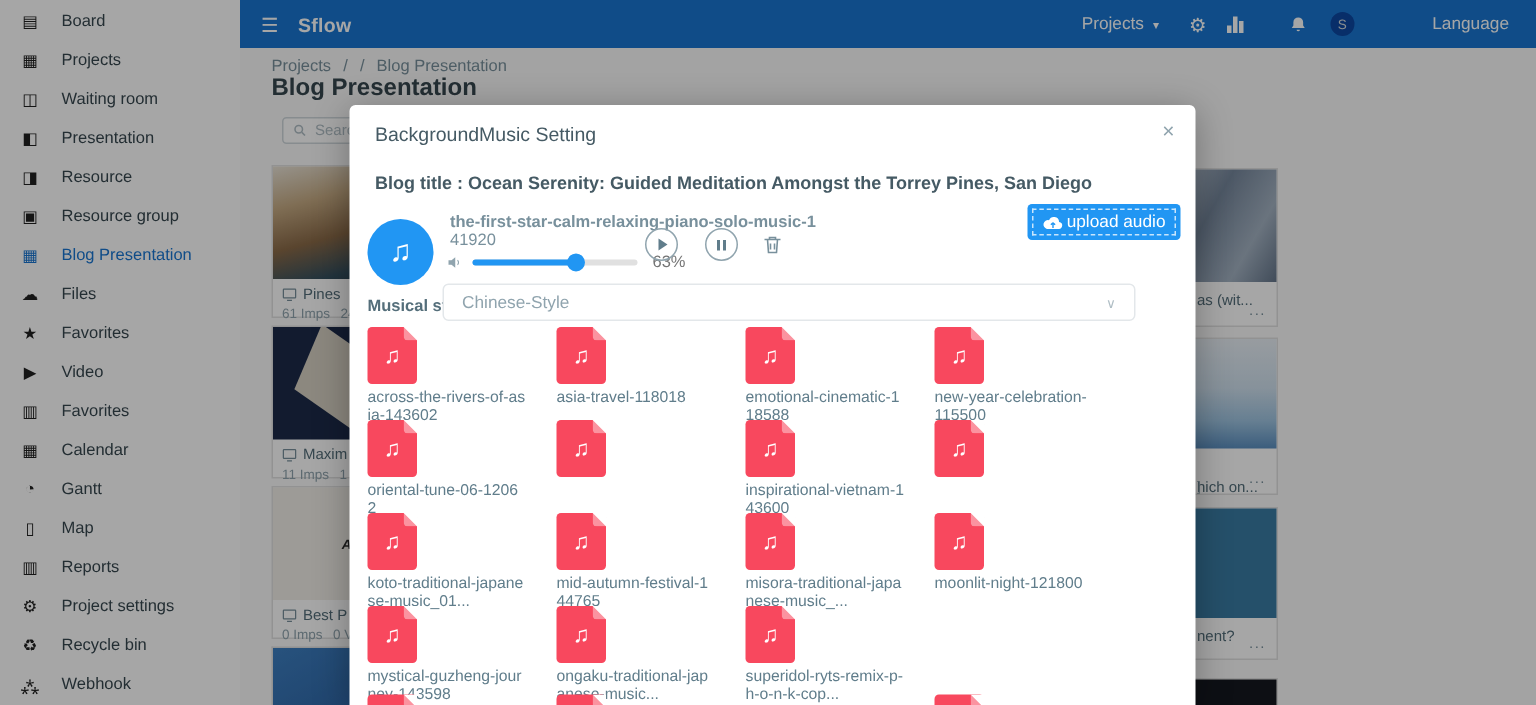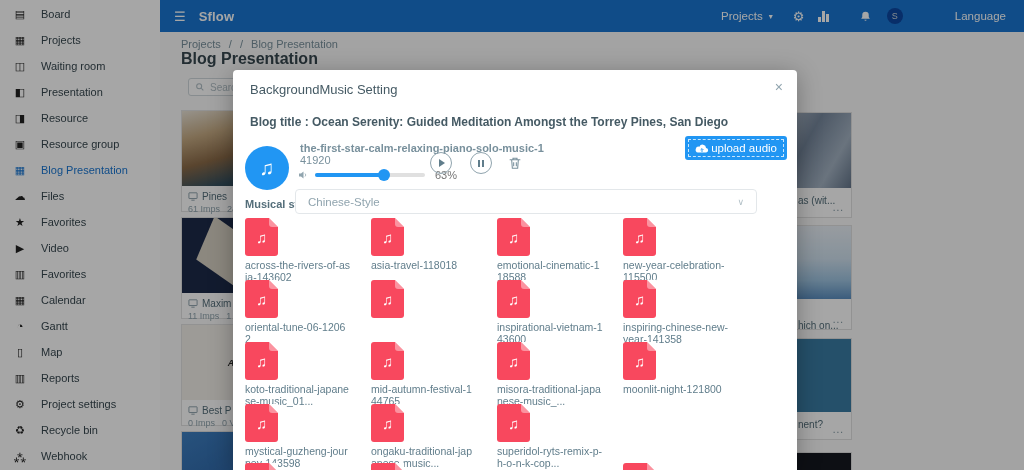--- a/index.html
+++ b/index.html
@@ -365,21 +365,20 @@
       </div>
     <div class="music-item">
         <div class="file-badge"></div>
       </div>
     <div class="music-item">
         <div class="file-badge"></div>
         <div class="file-name">inspirational-vietnam-143600</div>
       </div>
     <div class="music-item">
         <div class="file-badge"></div>
-        <div class="file-name">inspiring-chinese-new-year-141358</div>
       </div>
     <div class="music-item">
         <div class="file-badge"></div>
         <div class="file-name">koto-traditional-japanese-music_01...</div>
       </div>
     <div class="music-item">
         <div class="file-badge"></div>
         <div class="file-name">mid-autumn-festival-144765</div>
       </div>
     <div class="music-item">

